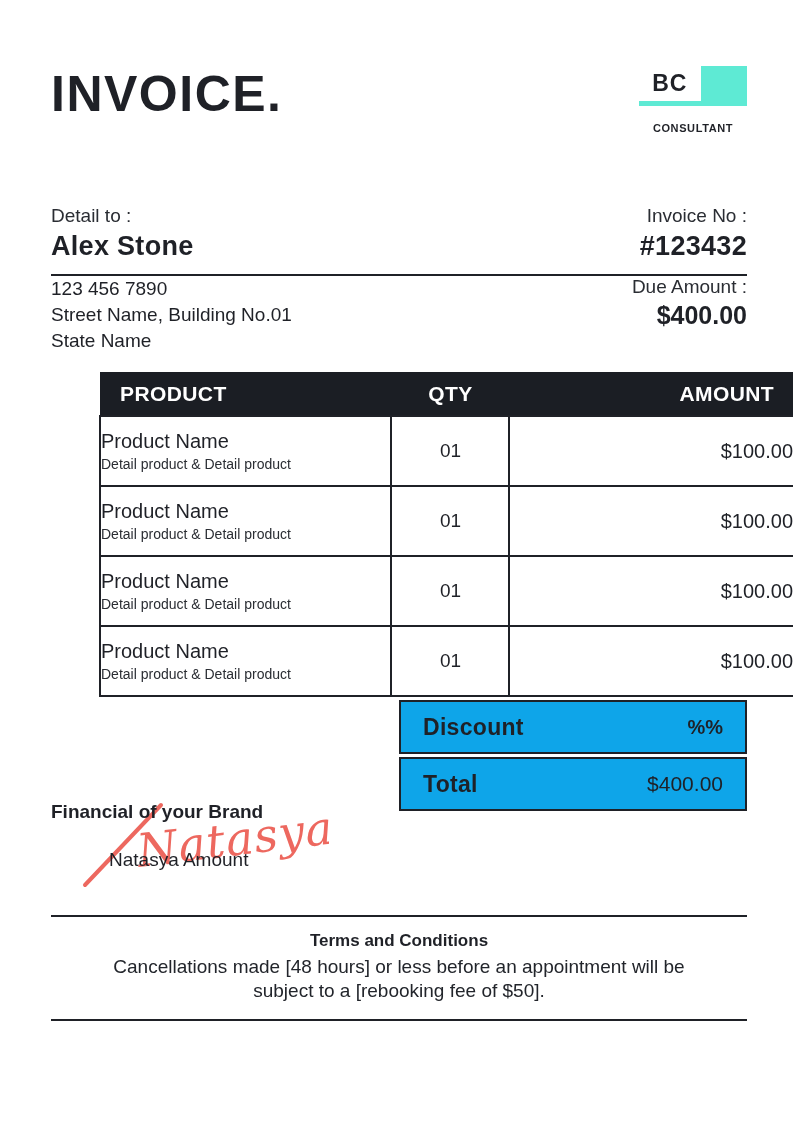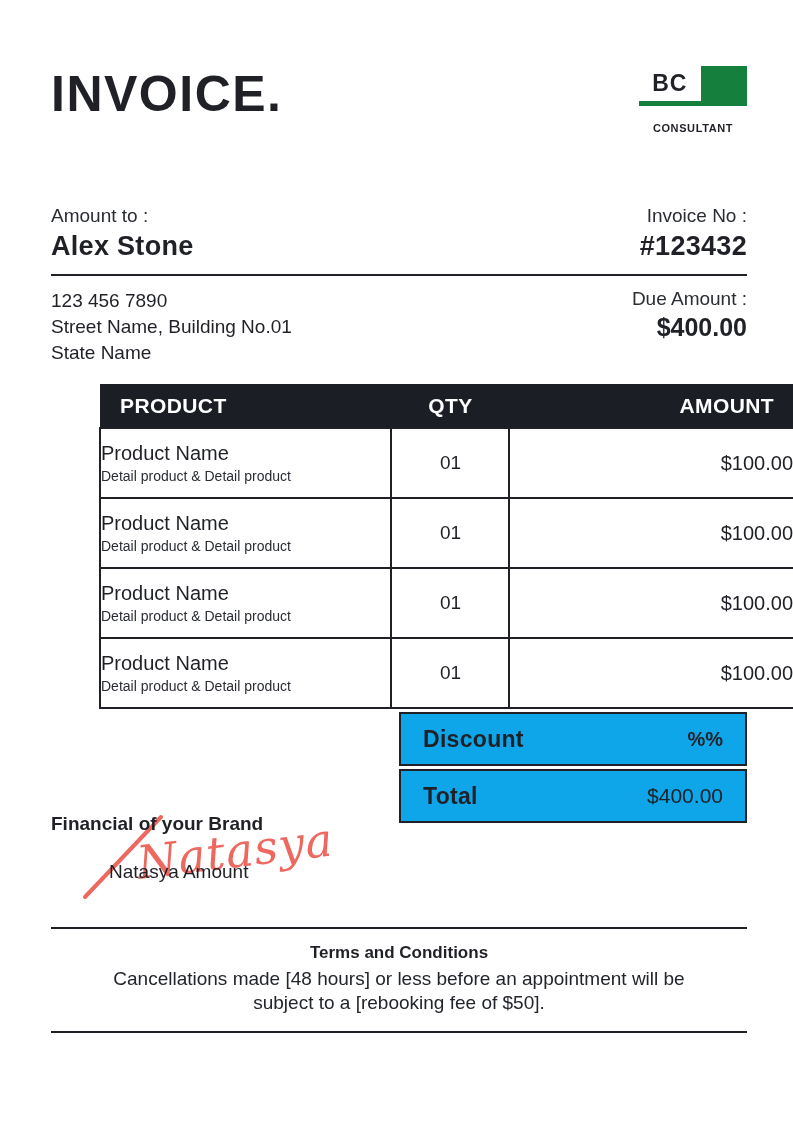--- a/index.html
+++ b/index.html
@@ -15,39 +15,39 @@
     padding: 66px 46px 0 51px;
     overflow: hidden;
   }
 
   
   .header { display: flex; justify-content: space-between; align-items: flex-start; height: 84px; }
   .invoice-title {
     margin: 0; font-size: 50px; font-weight: 800; letter-spacing: 1.5px;
     line-height: 1.05; color: #1f2127; padding-top: 2px;
   }
-  .logo { width: 108px; height: 84px; background: #15803d; display: flex; flex-direction: column; gap: 5px; }
+  .logo { width: 108px; height: 84px; background: #5eead4; display: flex; flex-direction: column; gap: 5px; }
   .logo-top { flex: 1; display: flex; }
   .logo-bc {
     width: 57%; background: #ffffff; display: flex; align-items: center; justify-content: center;
     font-size: 23px; font-weight: 700; letter-spacing: 1px; color: #1f2127;
   }
   .logo-sub {
     height: 44px; background: #ffffff; display: flex; align-items: center; justify-content: center;
     font-size: 11px; font-weight: 700; letter-spacing: 0.6px; color: #1f2127;
   }
 
   
   .parties { margin-top: 55px; }
   .row-split { display: flex; justify-content: space-between; align-items: baseline; }
   .label-sm { font-size: 19px; color: #2a2d33; }
   .name-row { margin-top: 4px; gap: 32px; }
   .big-name { font-size: 27px; font-weight: 700; letter-spacing: 0.3px; }
   .rule { border: none; border-top: 2px solid #1f2127; margin: 12px 0 0 0; }
-  .addr-row { margin-top: 12px; display: flex; justify-content: space-between; align-items: flex-start; }
+  .addr-row { display: flex; justify-content: space-between; align-items: flex-start; }
   .addr div { font-size: 19px; line-height: 26px; }
   .due-block { text-align: right; }
   .due-amount { font-size: 25px; font-weight: 800; margin-top: 3px; }
 
   
   table.items { width: 100%; border-collapse: collapse; margin-top: 18px; margin-left: 48px; }
   table.items thead th {
     background: #1b1e24; color: #ffffff; font-size: 21px; font-weight: 700;
     height: 44px; padding: 0 20px; border: none; letter-spacing: 0.4px;
   }
@@ -96,21 +96,21 @@
     <div class="logo">
       <div class="logo-top">
         <div class="logo-bc">BC</div>
       </div>
       <div class="logo-sub">CONSULTANT</div>
     </div>
   </div>
 
   <div class="parties">
     <div class="row-split">
-      <div class="label-sm">Amount to :</div>
+      <div class="label-sm">Detail to :</div>
       <div class="label-sm">Invoice No :</div>
     </div>
     <div class="row-split name-row">
       <div class="big-name">Alex Stone</div>
       <div class="big-name">#123432</div>
     </div>
     <hr class="rule">
     <div class="addr-row">
       <div class="addr">
         <div>123 456 7890</div>

